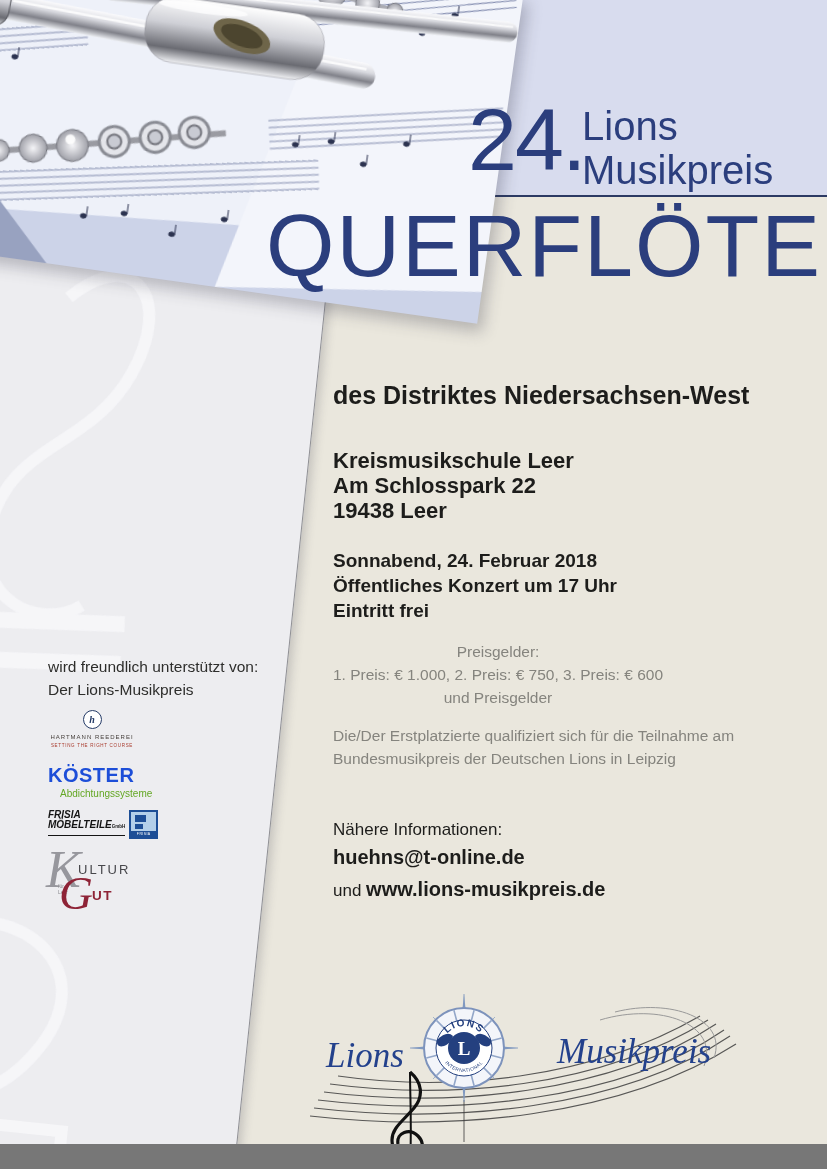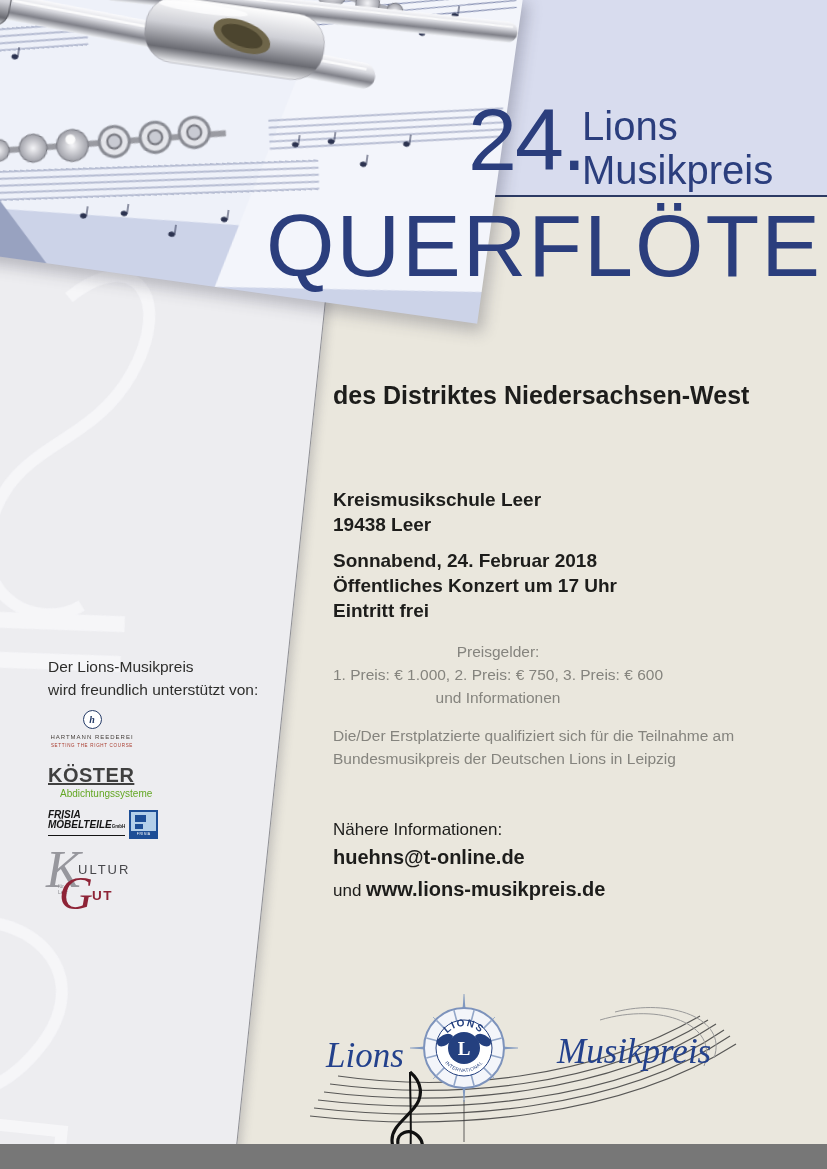--- a/index.html
+++ b/index.html
@@ -21,40 +21,40 @@
   
   .t-num{position:absolute;left:468px;top:96px;font-size:88px;line-height:1;
          color:#2b3e7d;z-index:5;letter-spacing:-2px;}
   .t-lines{position:absolute;left:582px;top:104px;z-index:5;color:#2b3e7d;
            font-size:40px;line-height:44px;font-weight:400;}
   .t-instr{position:absolute;left:266px;top:202px;z-index:5;color:#2b3e7d;
            font-size:88px;line-height:1;letter-spacing:2px;font-weight:400;}
   
   .main{position:absolute;left:333px;top:0;width:470px;z-index:4;color:#1d1d1b;}
   .subtitle{position:absolute;top:381px;font-size:25px;font-weight:bold;}
-  .venue{position:absolute;top:448px;font-size:19px;font-weight:bold;line-height:25px;margin-top:39px;}
+  .venue{position:absolute;top:448px;font-size:22px;font-weight:bold;line-height:25px;}
   .event{position:absolute;top:548px;font-size:19px;font-weight:bold;line-height:25px;}
   .prizes{position:absolute;top:640px;font-size:15.5px;color:#85847e;line-height:23px;text-align:center;}
   .qualif{position:absolute;top:724px;font-size:15.5px;color:#85847e;line-height:23px;}
   .infolabel{position:absolute;top:820px;font-size:17px;}
   .email{position:absolute;top:846px;font-size:20px;font-weight:bold;}
   .webline{position:absolute;top:878px;font-size:17px;}
   .webline b{font-size:20px;}
   
   .sp-head{position:absolute;left:48px;top:655px;z-index:4;font-size:15.5px;
            line-height:23px;color:#2e2e2c;}
   .lg{position:absolute;z-index:4;}
   .hartmann{left:48px;top:710px;width:88px;text-align:center;}
   .h-circle{width:17px;height:17px;border:1.5px solid #243a66;border-radius:50%;
             margin:0 auto;background:#fff;color:#243a66;font-size:10px;
             font-style:italic;font-weight:bold;line-height:17px;font-family:"Liberation Serif",serif;}
   .h-l1{margin-top:5px;font-size:6px;letter-spacing:1px;color:#453f3b;}
   .h-l2{margin-top:3px;font-size:4.5px;letter-spacing:.7px;color:#a8392b;}
   .koester{left:48px;top:764px;}
-  .k-l1{font-size:20px;font-weight:bold;color:#404040;letter-spacing:.5px;text-decoration:underline;}
+  .k-l1{font-size:20px;font-weight:bold;color:#1d4ed8;letter-spacing:.5px;}
   .k-l2{font-size:10px;color:#63a723;margin:1px 0 0 12px;}
   .frisia{left:48px;top:810px;display:flex;align-items:flex-start;}
   .f-text{font-size:10px;font-weight:bold;font-style:italic;color:#141414;
           line-height:10px;border-bottom:1.5px solid #141414;padding-bottom:3px;}
   .f-text .gmbh{font-size:4.5px;font-style:normal;}
   .f-icon{width:25px;height:25px;background:#b3cfe9;border:2px solid #1d4e96;
           margin-left:4px;position:relative;}
   .f-b1{position:absolute;left:4px;top:3px;width:11px;height:7px;background:#1d4e96;}
   .f-b2{position:absolute;left:4px;top:12px;width:8px;height:5px;background:#1d4e96;}
   .f-strip{position:absolute;left:0;bottom:0;width:25px;height:6px;background:#1d4e96;
@@ -233,47 +233,48 @@
   <div class="t-lines">
     <div>Lions</div>
     <div>Musikpreis</div>
   </div>
   <div class="t-instr">QUERFLÖTE</div>
 
   <div class="main">
     <div class="subtitle">des Distriktes Niedersachsen-West</div>
     <div class="venue">
       <div>Kreismusikschule Leer</div>
+      <div>Am Schlosspark 22</div>
       <div>19438 Leer</div>
     </div>
     <div class="event">
       <div>Sonnabend, 24. Februar 2018</div>
       <div>Öffentliches Konzert um 17 Uhr</div>
       <div>Eintritt frei</div>
     </div>
     <div class="prizes">
       <div>Preisgelder:</div>
       <div>1. Preis: € 1.000, 2. Preis: € 750, 3. Preis: € 600</div>
-      <div>und Informationen</div>
+      <div>und Preisgelder</div>
     </div>
     <div class="qualif">
       <div>Die/Der Erstplatzierte qualifiziert sich für die Teilnahme am</div>
       <div>Bundesmusikpreis der Deutschen Lions in Leipzig</div>
     </div>
     <div class="infolabel">Nähere Informationen:</div>
     <div class="email">huehns@t-online.de</div>
     <div class="webline">
       <span>und</span>
       <b>www.lions-musikpreis.de</b>
     </div>
   </div>
 
   <div class="sp-head">
+    <div>wird freundlich unterstützt von:</div>
     <div>Der Lions-Musikpreis</div>
-    <div>wird freundlich unterstützt von:</div>
   </div>
 
   <div class="lg hartmann">
     <div class="h-circle">h</div>
     <div class="h-l1">HARTMANN REEDEREI</div>
     <div class="h-l2">SETTING THE RIGHT COURSE</div>
   </div>
 
   <div class="lg koester">
     <div class="k-l1">KÖSTER</div>

